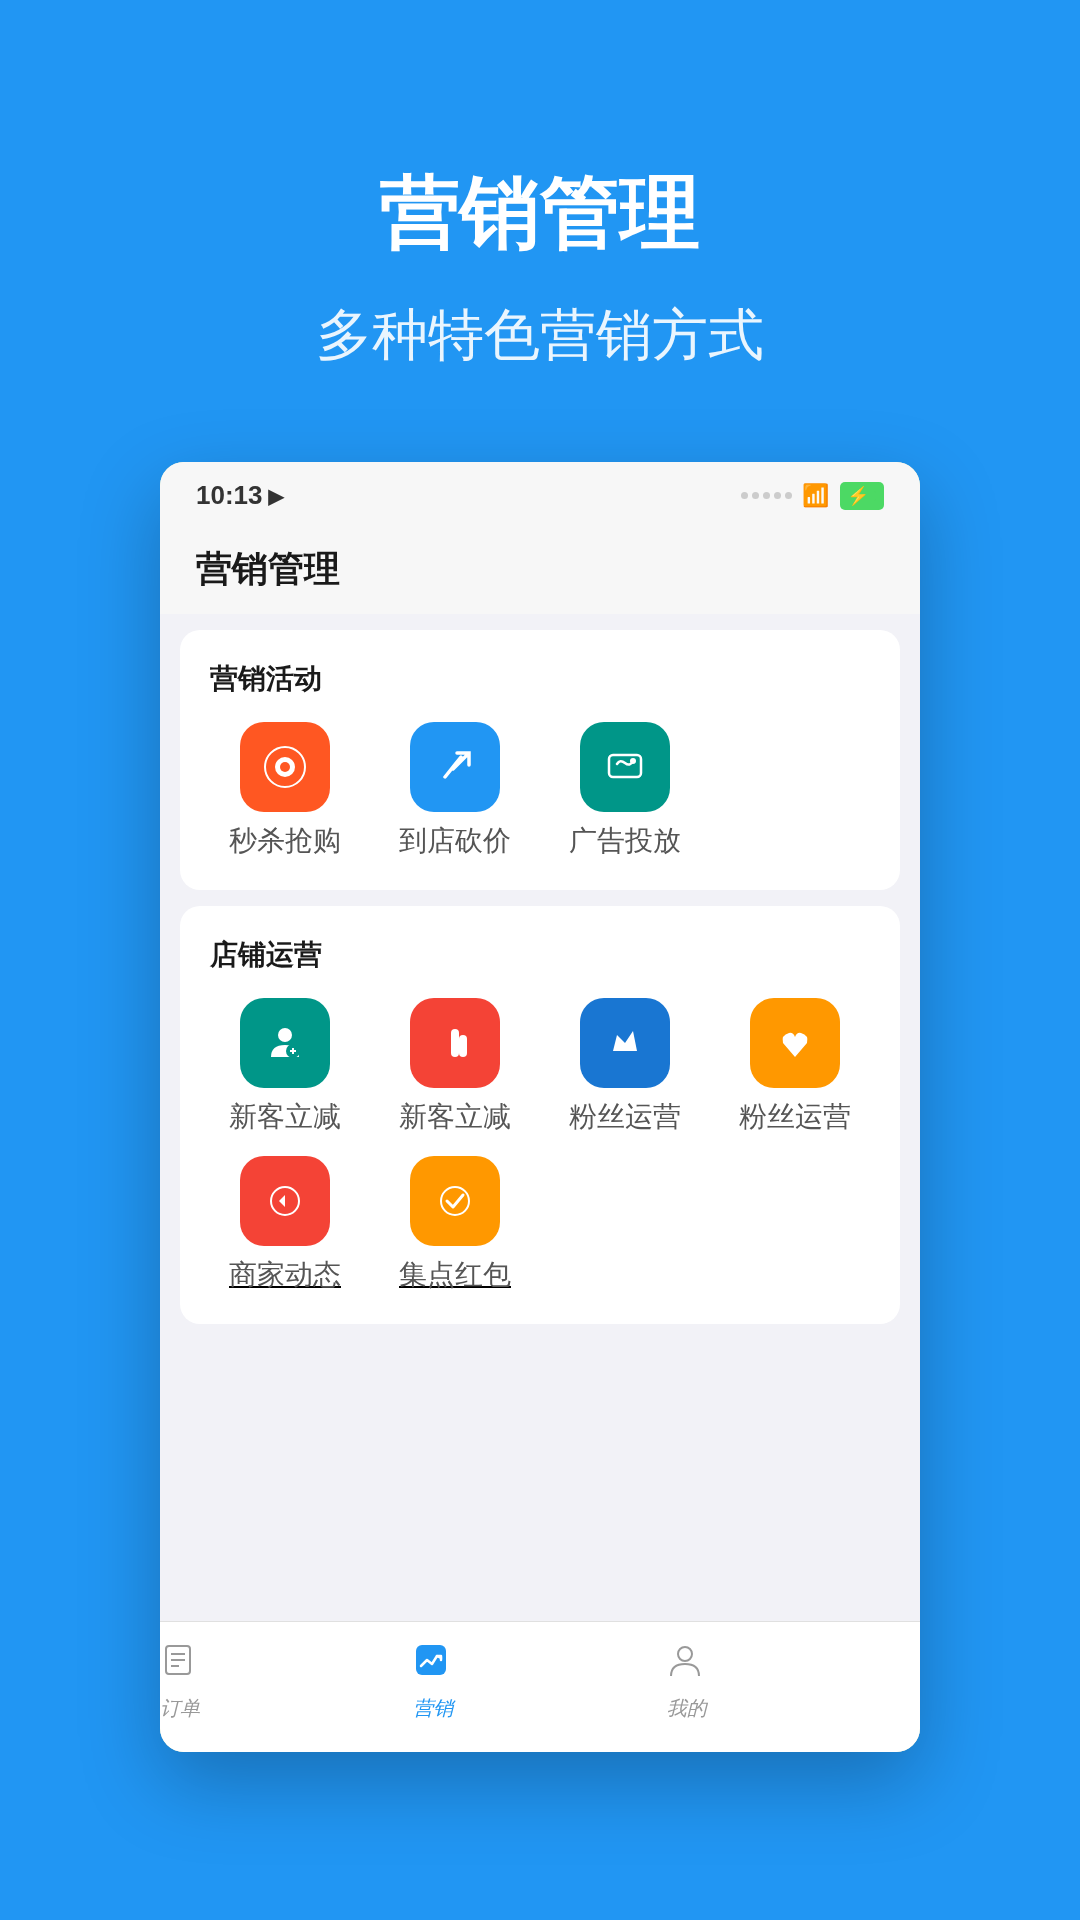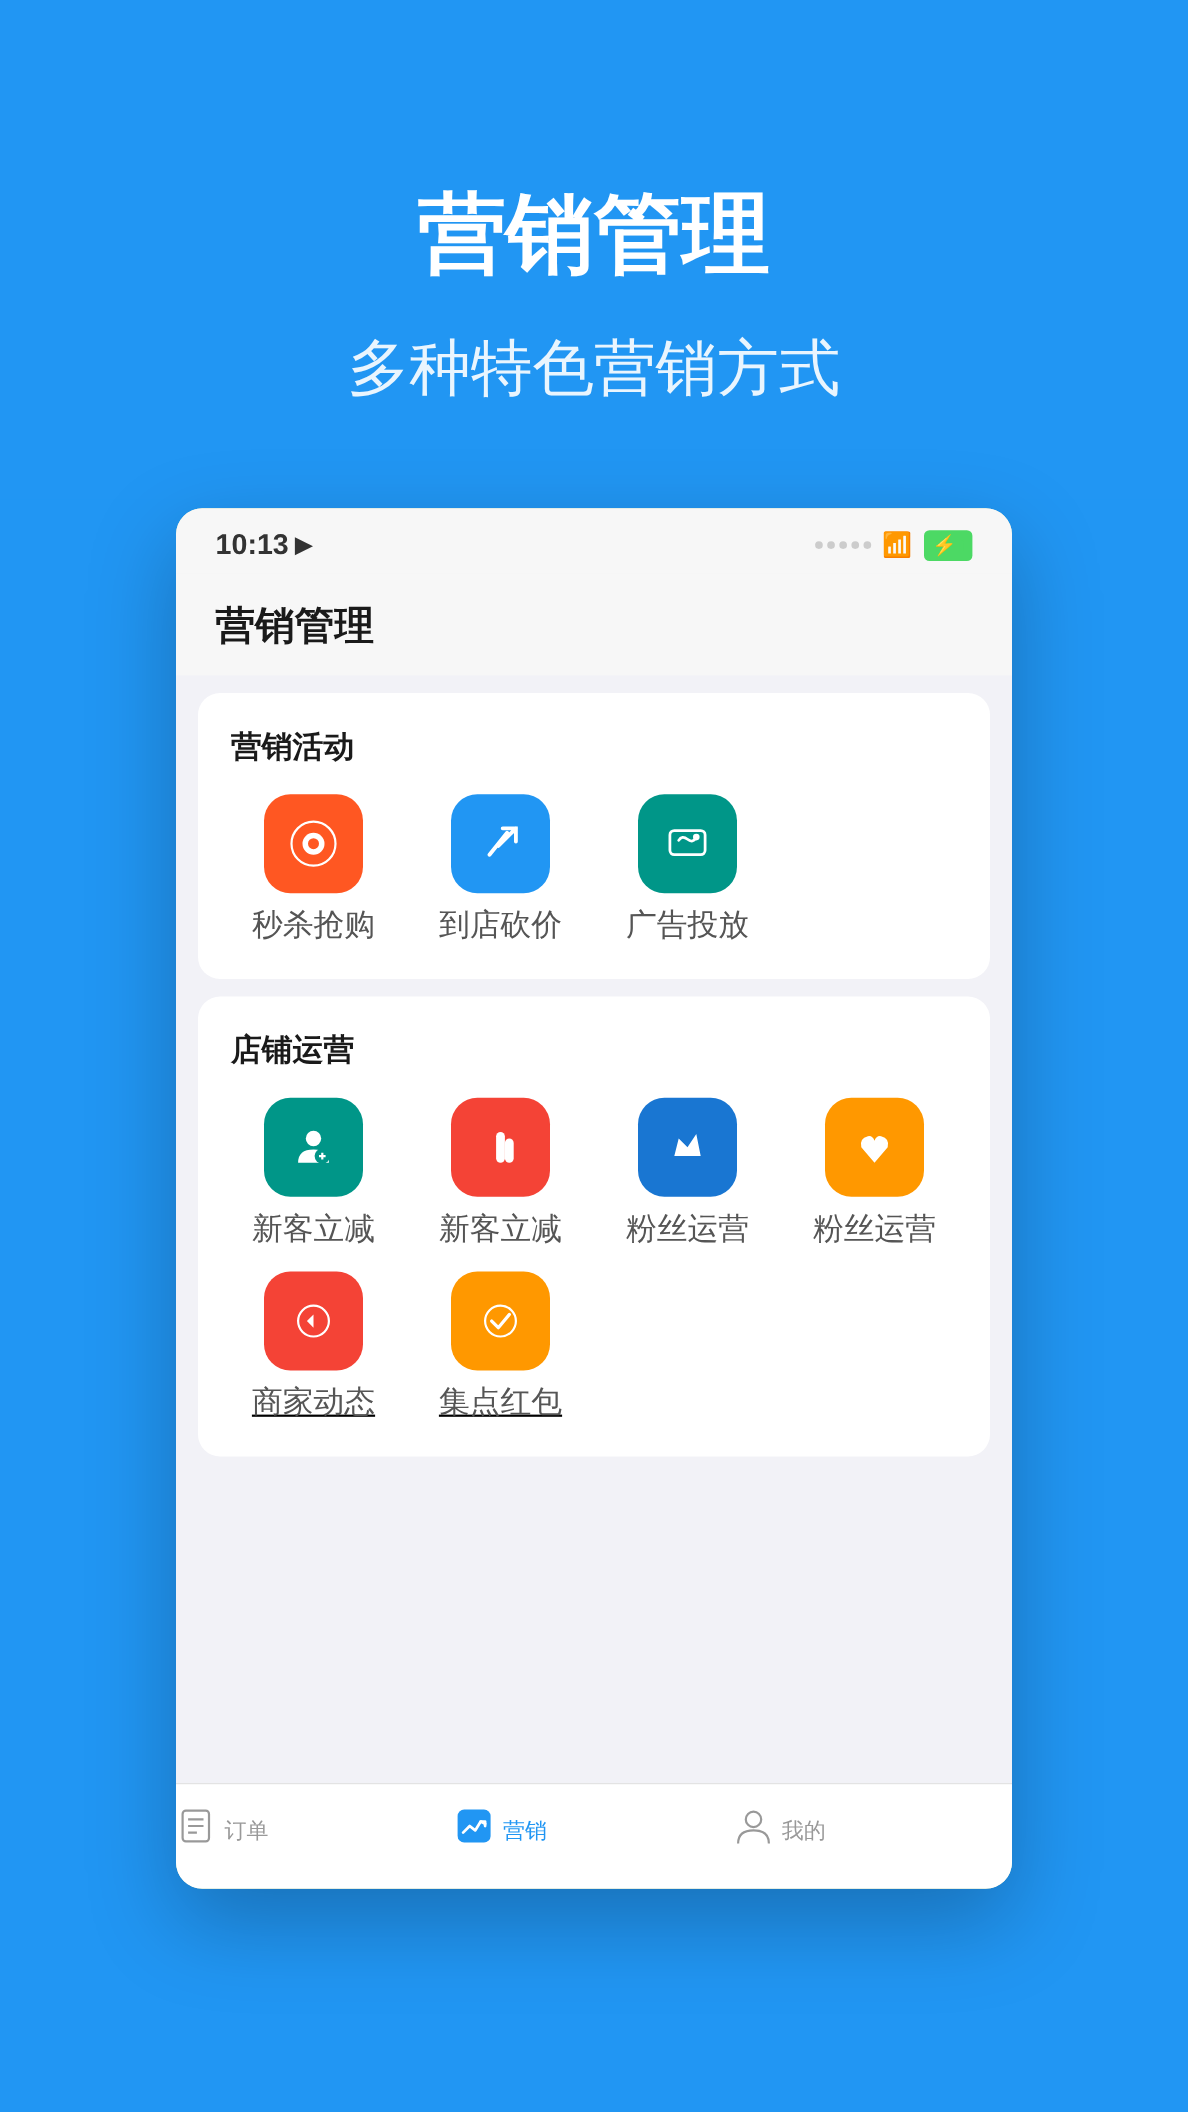--- a/index.html
+++ b/index.html
@@ -186,24 +186,26 @@
     .bottom-nav {
       background: white;
       display: flex;
       justify-content: space-around;
       align-items: center;
       padding: 20px 0 30px;
       border-top: 1px solid #e0e0e0;
     }
     .nav-item {
       display: flex;
-      align-items: center;
+      flex-direction: column;
+      align-items: flex-start;
       gap: 8px;
       cursor: pointer;
       flex: 1;
+      font-style: italic;
     }
     .nav-icon {
       font-size: 36px;
       color: #999;
     }
     .nav-icon.active {
       color: #2196F3;
     }
     .nav-label {
       font-size: 20px;

